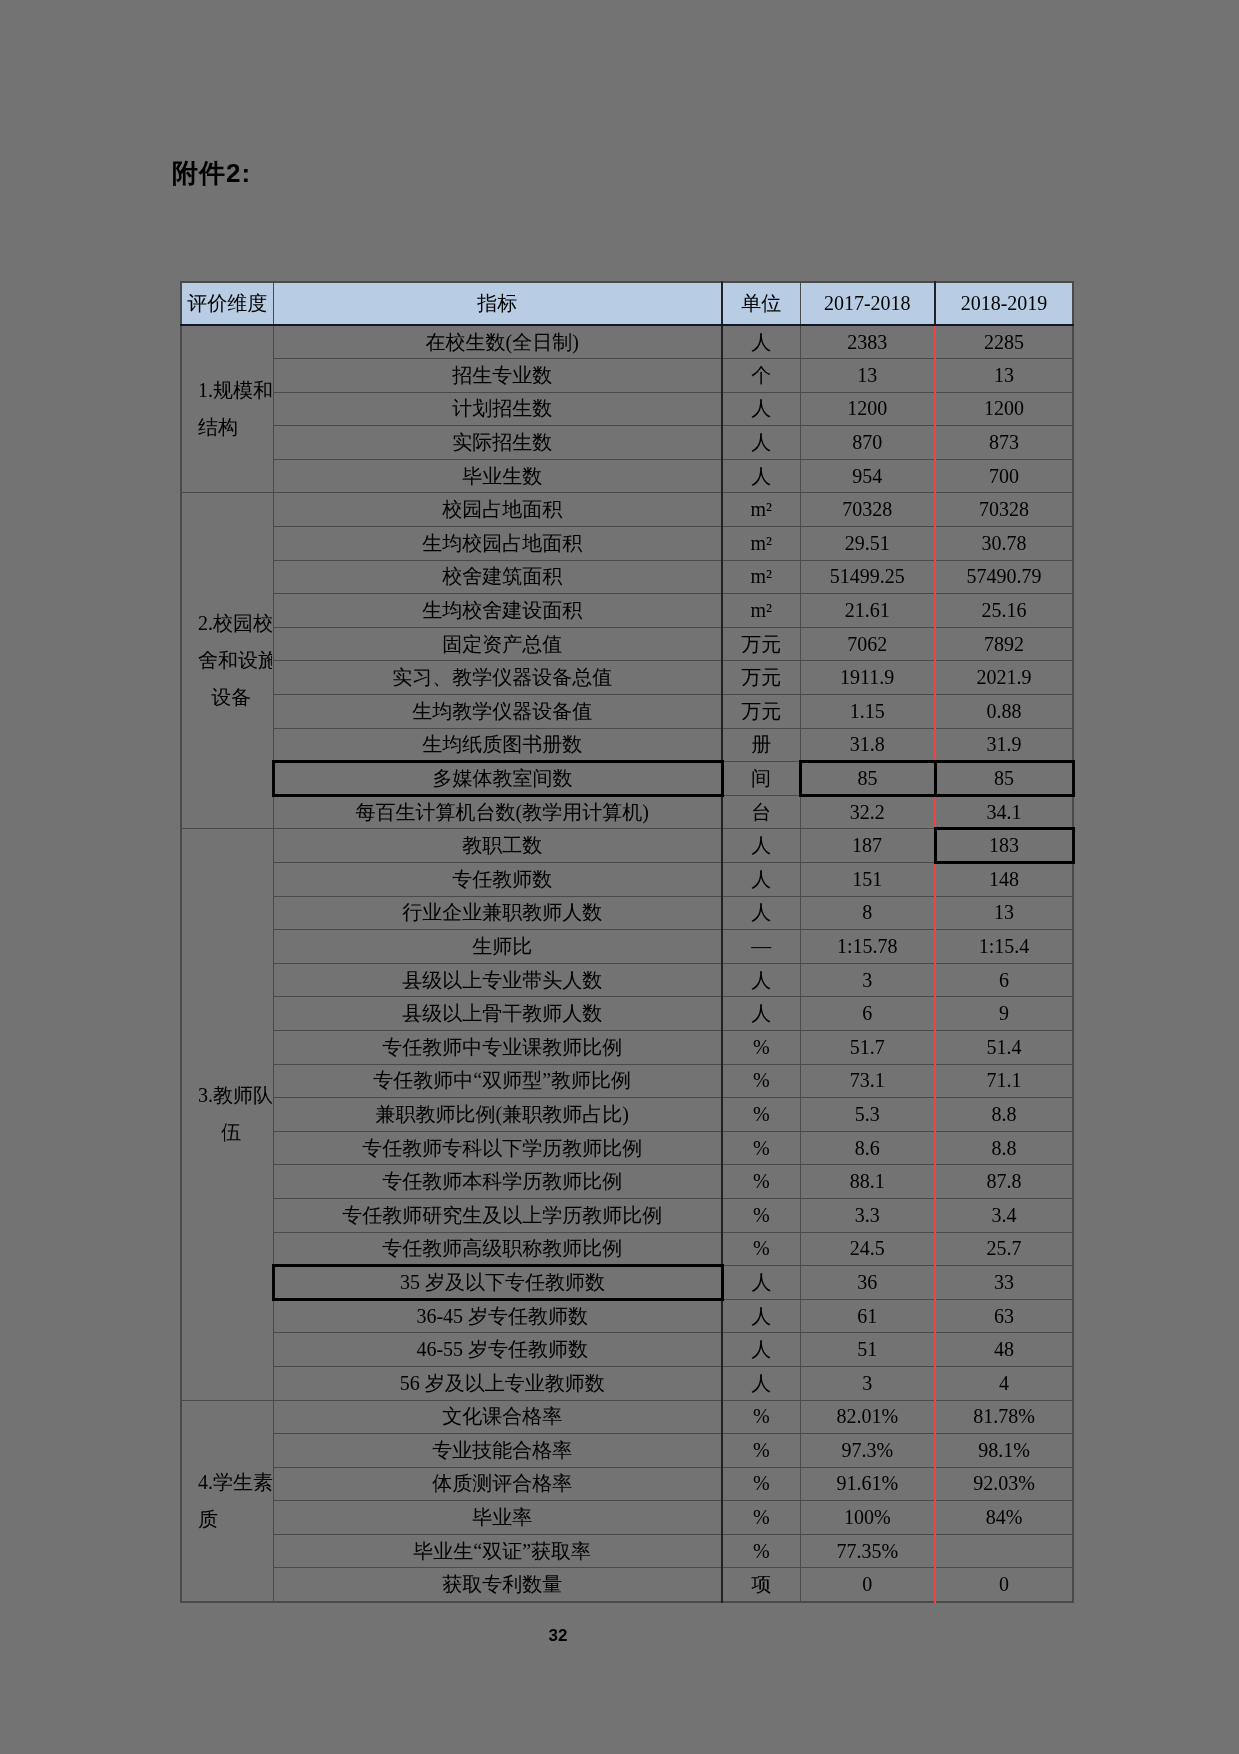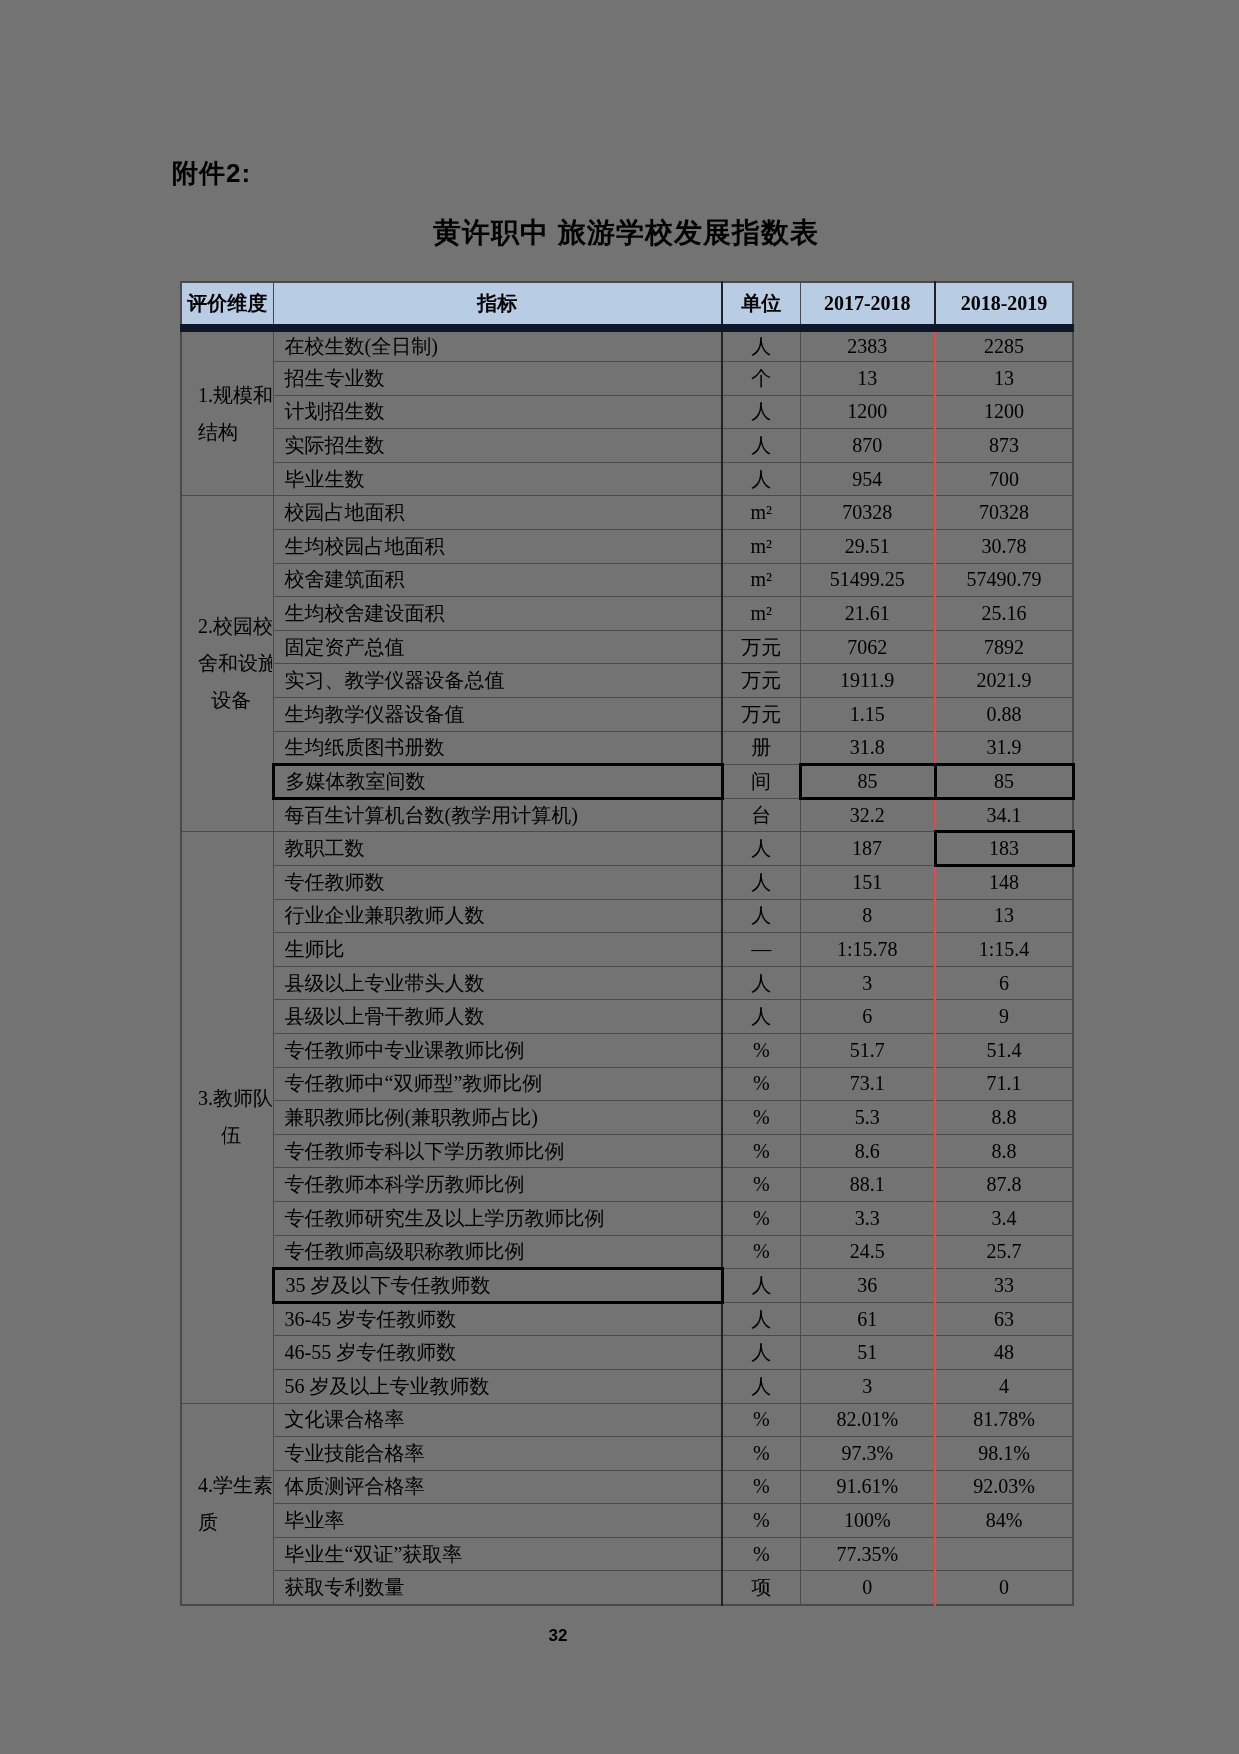--- a/index.html
+++ b/index.html
@@ -44,36 +44,36 @@
   }
   .idx th,.idx td{
     border:1px solid #4a4a4a;
     overflow:hidden;
     white-space:nowrap;
   }
   .idx thead th{
     background:#b8cce4;
     height:39px;
     font-size:20px;
-    font-weight:bold;
+    font-weight:normal;
     text-align:center;
-    border-bottom:8px solid #0f172a;
+    border-bottom:2px solid #0f172a;
   }
   .idx tbody tr{height:33.6px;}
   .idx td{font-size:20px;}
   td.dim{
     text-align:left;
     padding-left:16px;
     font-size:20px;
     vertical-align:middle;
   }
   td.dim div{line-height:37px;}
   td.dim div.ctr{text-align:center;padding-right:6px;}
   td.ind{
-    text-align:left;
+    text-align:center;
     padding-left:11px;
     border-right:2px solid #222;
   }
   th.c1{border-right:2px solid #222;}
   td.unit{text-align:center;}
   td.val{text-align:center;}
   td.v1{border-right:2px solid #ef4444;}
   th.c3{border-right:2px solid #222;margin-top:32px;}
   td.em{border:3px solid #000;}
   .pageno{
@@ -87,21 +87,20 @@
     font-family:"Liberation Sans","DejaVu Sans",sans-serif;
   }
 </style>
 </head>
 <body>
 
 <div class="page">
 
   <div class="attachment">附件2:</div>
 
-  <h1 class="title">黄许职中 旅游学校发展指数表</h1>
 
   <table class="idx">
     <colgroup>
       <col style="width:92px">
       <col style="width:449px">
       <col style="width:78px">
       <col style="width:135px">
       <col style="width:138px">
     </colgroup>
     <thead>

